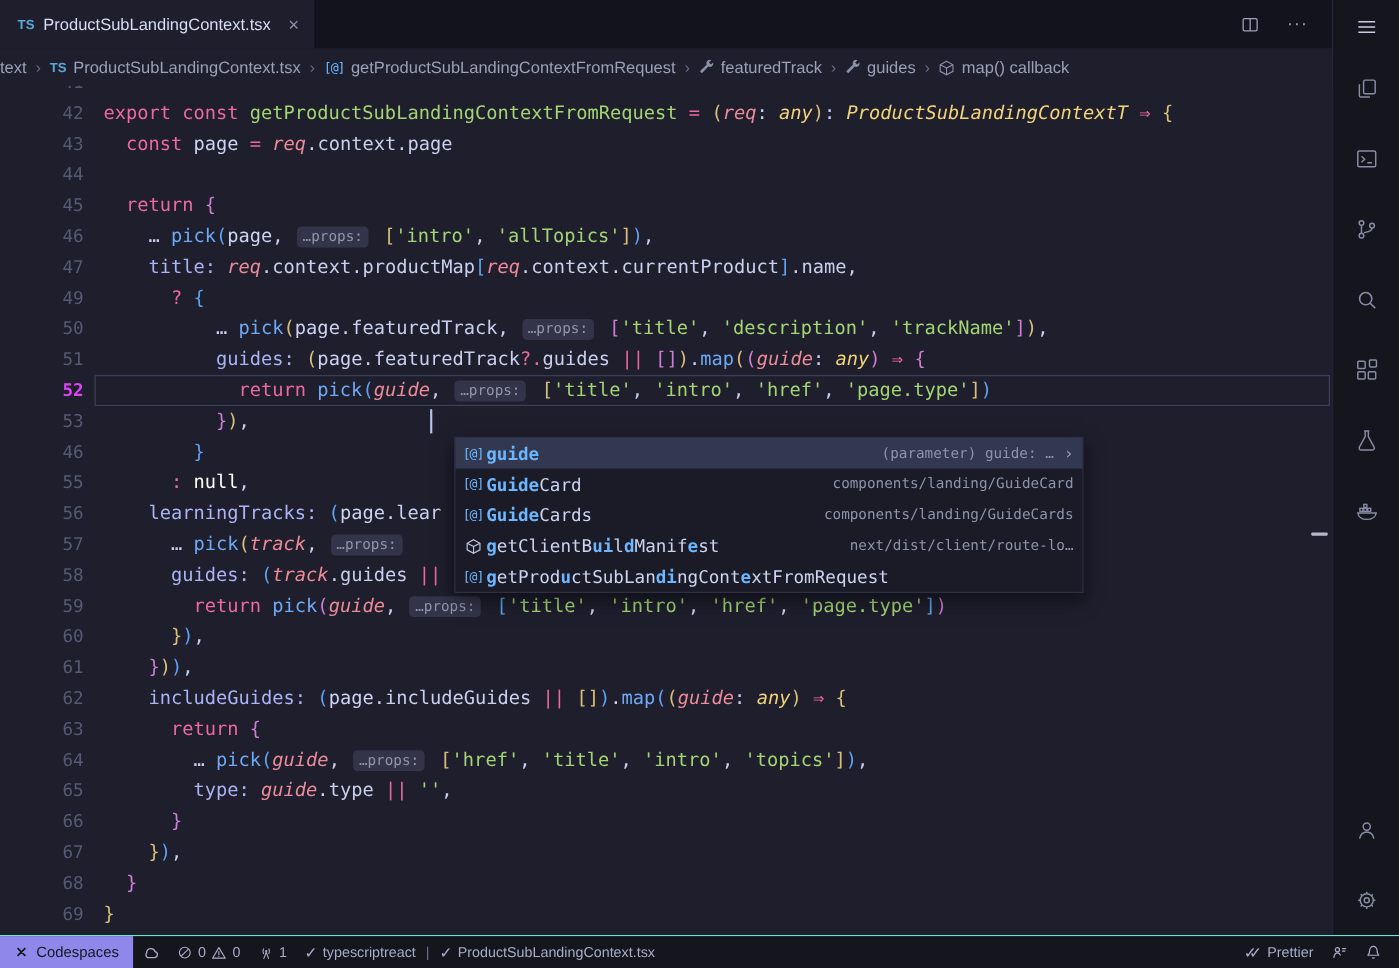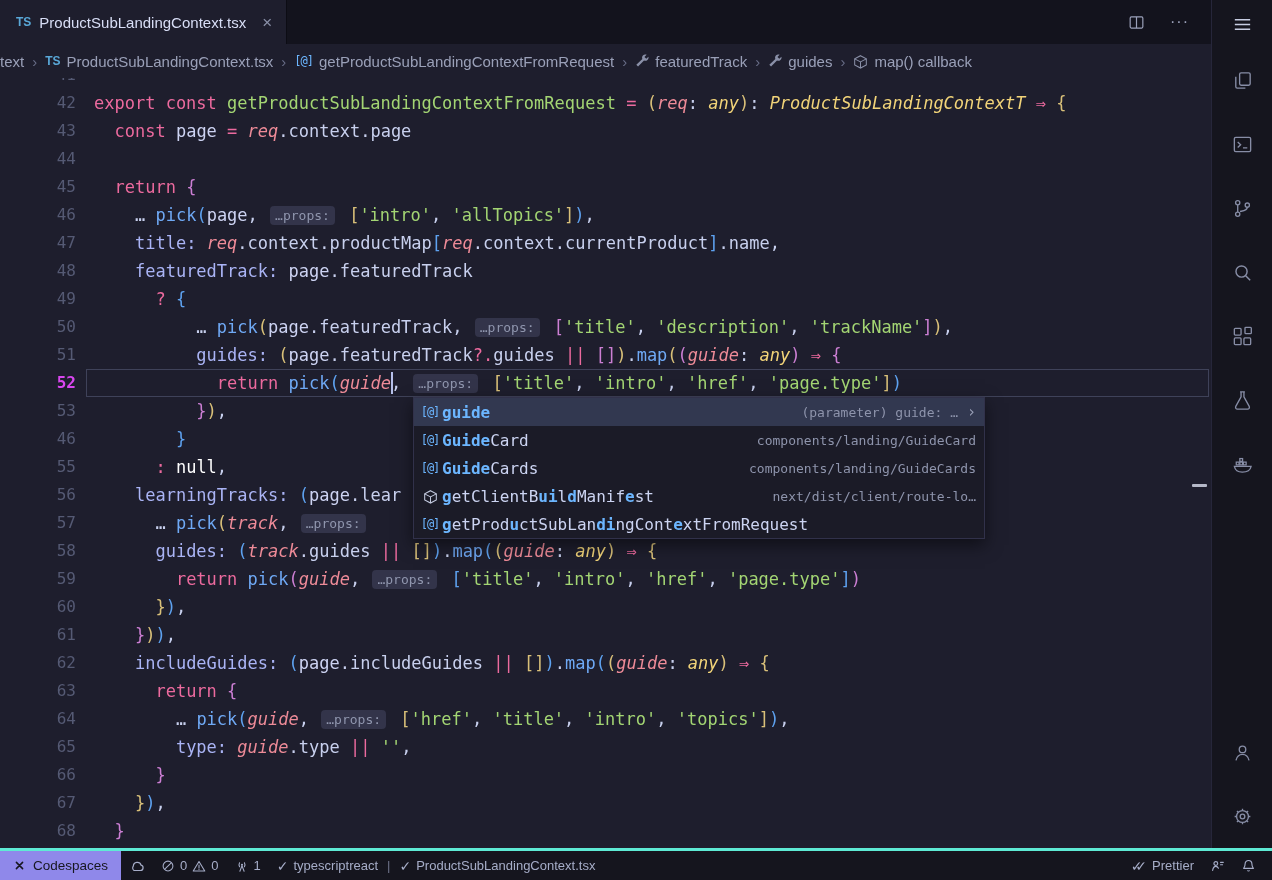--- a/index.html
+++ b/index.html
@@ -52,21 +52,21 @@
   .sdesc{margin-left:auto;font-size:13px;color:#8e94ac;white-space:pre;}
   .schev{color:#9aa0b8;margin-left:9px;font-size:15px;}
 
   
   .activity-bar{flex:0 0 60px;width:60px;background:#15151e;border-left:1px solid #26263a;display:flex;flex-direction:column;align-items:center;color:#878da6;}
   .ab-btn{height:64px;width:100%;display:flex;align-items:center;justify-content:center;cursor:pointer;}
   .ab-btn.menu{height:48px;color:#c7cde2;}
   .ab-spacer{flex:1;}
 
   
-  .status-bar{height:29px;flex:0 0 29px;background:#15151e;border-top:3px solid #5eead4;display:flex;align-items:stretch;font-size:13px;color:#a6adc8;overflow:hidden;}
+  .status-bar{height:29px;flex:0 0 29px;background:#15151e;border-top:1px solid #5eead4;display:flex;align-items:stretch;font-size:13px;color:#a6adc8;overflow:hidden;}
   .codespaces{background:#8f88ea;color:#17171f;display:flex;align-items:center;gap:7px;padding:0 13px;font-size:13.5px;cursor:pointer;}
   .sb-item{display:flex;align-items:center;gap:5px;padding:0 8px;cursor:pointer;white-space:nowrap;}
   .sb-div{display:flex;align-items:center;color:#6d7289;padding:0 1px;}
   .sb-right{margin-left:auto;display:flex;align-items:stretch;padding-right:8px;}
   .dcheck{letter-spacing:-7px;padding-right:7px;font-size:14px;}
   .check{font-size:14px;}
   svg{display:block;}
 </style>
 </head>
 <body>
@@ -160,24 +160,20 @@
             </div>
             <div class="line">
               <span class="gutter">46</span>
               <span class="code"><span class="tok-d">    </span><span class="tok-d">… </span><span class="tok-fn">pick</span><span class="tok-bb">(</span><span class="tok-v">page</span><span class="tok-d">, </span><span class="inlay">…props:</span><span class="tok-d"> </span><span class="tok-bg">[</span><span class="tok-g">'intro'</span><span class="tok-d">, </span><span class="tok-g">'allTopics'</span><span class="tok-bg">]</span><span class="tok-bb">)</span><span class="tok-d">,</span></span>
             </div>
             <div class="line">
               <span class="gutter">47</span>
               <span class="code"><span class="tok-d">    </span><span class="tok-p">title:</span><span class="tok-d"> </span><span class="tok-i">req</span><span class="tok-d">.context.productMap</span><span class="tok-bb">[</span><span class="tok-i">req</span><span class="tok-d">.context.currentProduct</span><span class="tok-bb">]</span><span class="tok-d">.name</span><span class="tok-d">,</span></span>
             </div>
             <div class="line">
-              <span class="gutter">48</span>
-              <span class="code"><span class="tok-d">    </span><span class="tok-p">featuredTrack:</span><span class="tok-d"> </span><span class="tok-v">page</span><span class="tok-d">.featuredTrack</span></span>
-            </div>
-            <div class="line">
               <span class="gutter">49</span>
               <span class="code"><span class="tok-d">      </span><span class="tok-k">? </span><span class="tok-bb">{</span></span>
             </div>
             <div class="line">
               <span class="gutter">50</span>
               <span class="code"><span class="tok-d">          </span><span class="tok-d">… </span><span class="tok-fn">pick</span><span class="tok-bg">(</span><span class="tok-v">page</span><span class="tok-d">.featuredTrack</span><span class="tok-d">, </span><span class="inlay">…props:</span><span class="tok-d"> </span><span class="tok-bp">[</span><span class="tok-g">'title'</span><span class="tok-d">, </span><span class="tok-g">'description'</span><span class="tok-d">, </span><span class="tok-g">'trackName'</span><span class="tok-bp">]</span><span class="tok-bg">)</span><span class="tok-d">,</span></span>
             </div>
             <div class="line">
               <span class="gutter">51</span>
               <span class="code"><span class="tok-d">          </span><span class="tok-p">guides:</span><span class="tok-d"> </span><span class="tok-bg">(</span><span class="tok-v">page</span><span class="tok-d">.featuredTrack</span><span class="tok-k">?.</span><span class="tok-d">guides</span><span class="tok-d"> </span><span class="tok-k">||</span><span class="tok-d"> </span><span class="tok-bp">[]</span><span class="tok-bg">)</span><span class="tok-d">.</span><span class="tok-fn">map</span><span class="tok-bg">(</span><span class="tok-bp">(</span><span class="tok-i">guide</span><span class="tok-d">: </span><span class="tok-t">any</span><span class="tok-bp">)</span><span class="tok-d"> </span><span class="tok-k">⇒</span><span class="tok-d"> </span><span class="tok-bp">{</span></span>

